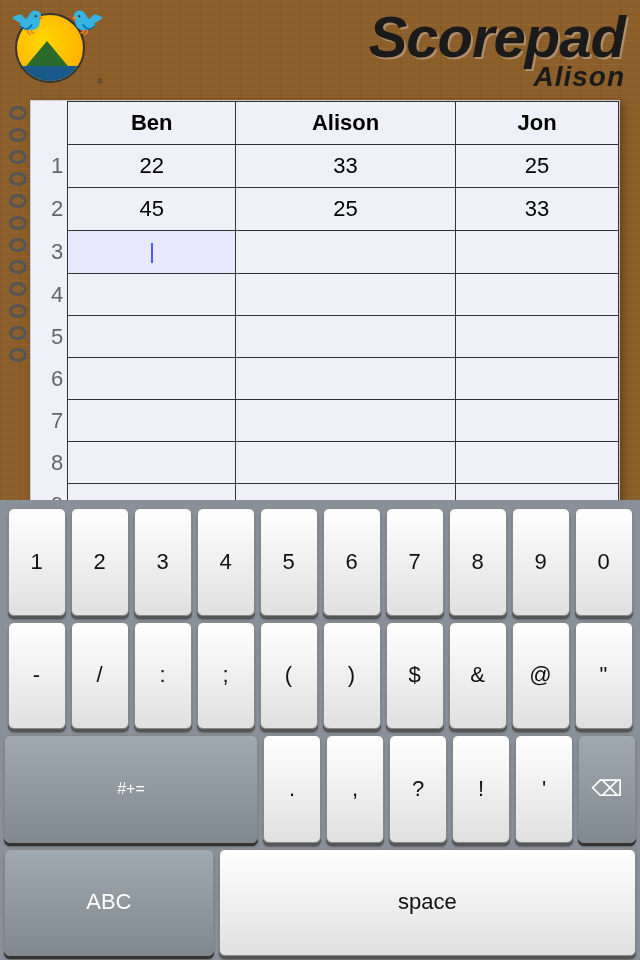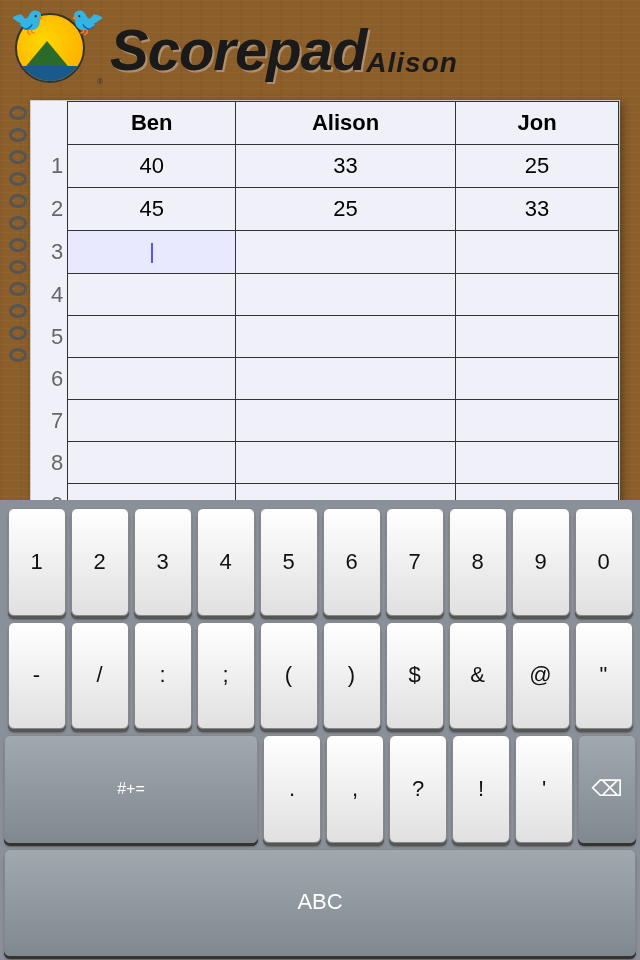--- a/index.html
+++ b/index.html
@@ -90,20 +90,21 @@
       position: absolute;
       bottom: 2px;
       right: 2px;
       font-size: 8px;
       color: #333;
     }
 
     #title-container {
       flex: 1;
       display: flex;
+      flex-direction: column;
       align-items: flex-end;
       padding-left: 5px;
     }
 
     #title-scorepad {
       font-size: 58px;
       font-weight: 900;
       color: #1a1a1a;
       font-style: italic;
       line-height: 1;
@@ -314,21 +315,21 @@
         <tr>
           <th class="row-num-col"></th>
           <th>Ben</th>
           <th>Alison</th>
           <th>Jon</th>
         </tr>
       </thead>
       <tbody id="score-tbody">
       <tr>
             <td class="row-num-col">1</td>
-            <td>40</td>
+            <td>22</td>
             <td>33</td>
             <td>25</td>
           </tr>
           <tr>
             <td class="row-num-col">2</td>
             <td>45</td>
             <td>25</td>
             <td>33</td>
           </tr>
           <tr>
@@ -411,14 +412,15 @@
     <div class="key">.</div>
     <div class="key">,</div>
     <div class="key">?</div>
     <div class="key">!</div>
     <div class="key">'</div>
     <div class="key key-dark key-delete">⌫</div>
   </div>
 
   <div class="key-row">
     <div class="key key-dark key-wide">ABC</div>
+    <div class="key key-space">space</div>
   </div>
 </div>
 
 </body></html>

